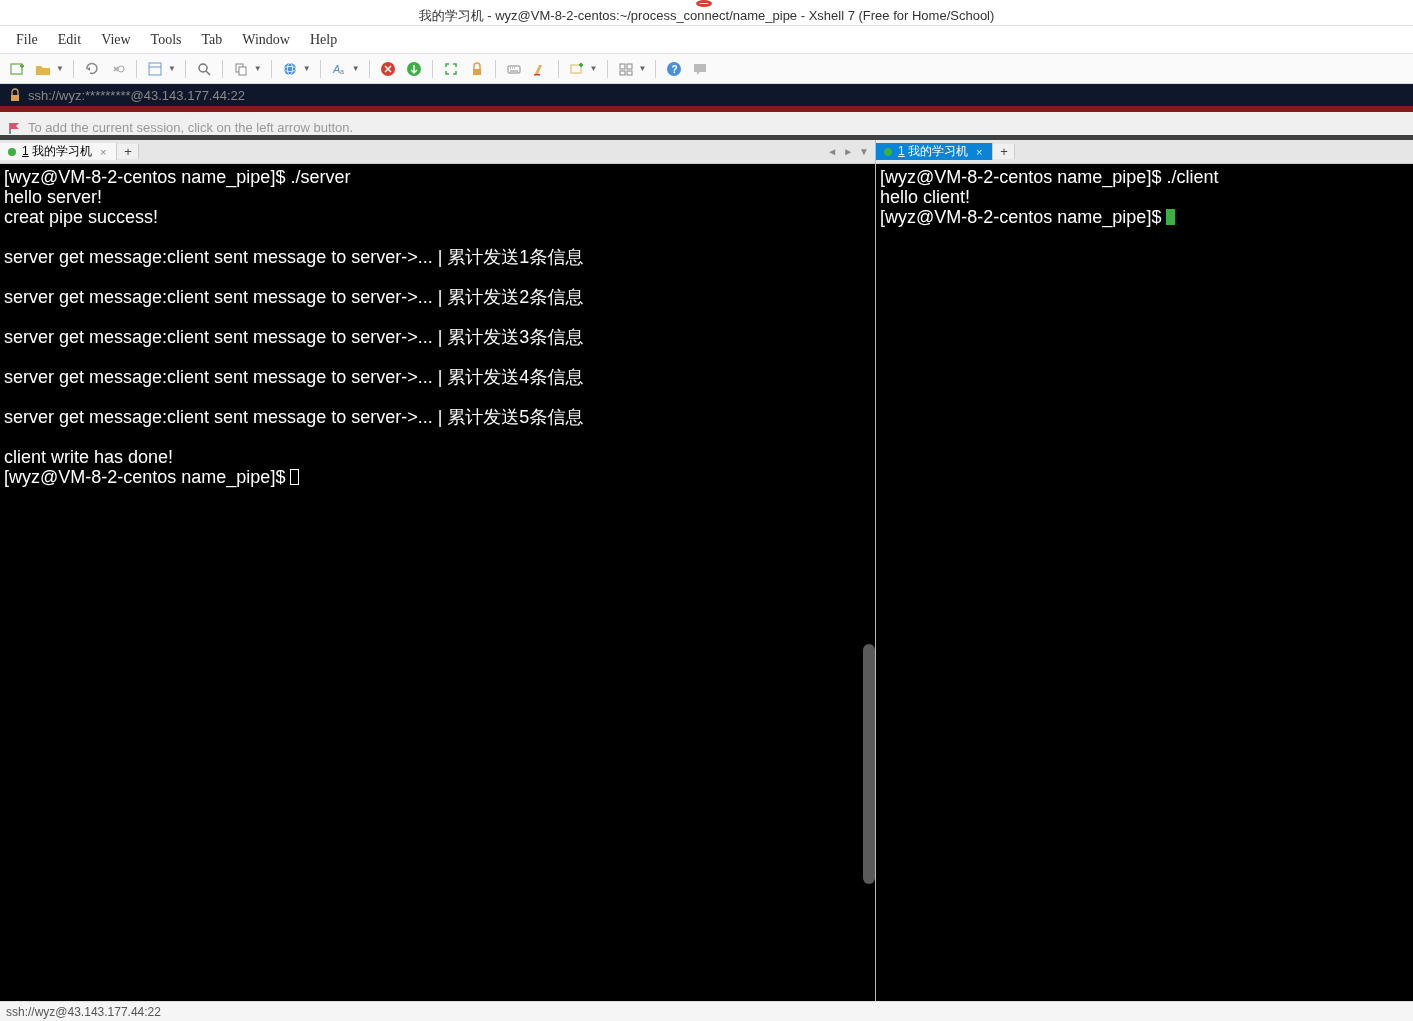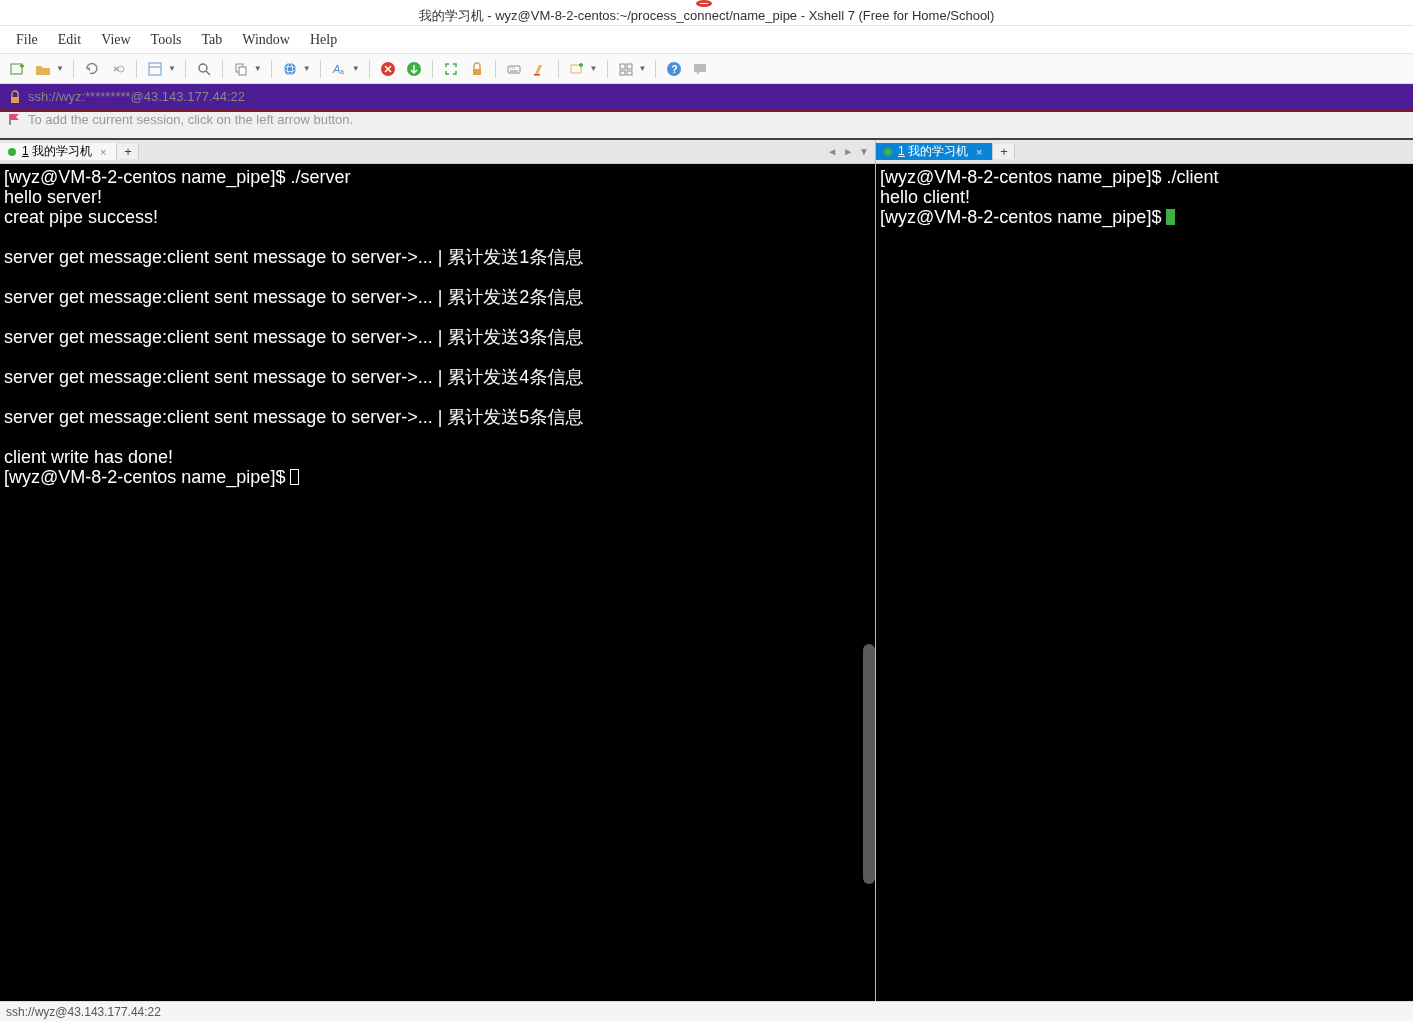--- a/index.html
+++ b/index.html
@@ -11,24 +11,24 @@
   .titlebar .app-icon::before { content: ""; position: absolute; inset: 5px; border-radius: 50%; background: #d43f2f; }
 
   .menubar { height: 28px; background: #fff; display: flex; align-items: center; padding: 0 6px; border-bottom: 1px solid #e0e0e0; font-size: 14px; color: #333; }
   .menubar .menu-item { padding: 4px 10px; cursor: default; font-family: Liberation Serif, serif; }
 
   .toolbar { height: 30px; background: #fafafa; display: flex; align-items: center; padding: 0 6px; border-bottom: 1px solid #dcdcdc; gap: 4px; }
   .toolbar .tb-btn { width: 22px; height: 22px; display: flex; align-items: center; justify-content: center; font-size: 13px; color: #555; cursor: default; border-radius: 2px; }
   .toolbar .tb-sep { width: 1px; height: 18px; background: #d0d0d0; margin: 0 3px; }
   .toolbar .tb-dd { font-size: 8px; color: #666; margin-left: -2px; padding-right: 2px; }
 
-  .addr-bar { height: 28px; background: #4c1d95; display: flex; align-items: center; padding: 0 8px; border-bottom: 3px solid #7f1d1d; font-size: 13px; color: #888; }
+  .addr-bar { height: 28px; background: #0f172a; display: flex; align-items: center; padding: 0 8px; border-bottom: 6px solid #7f1d1d; font-size: 13px; color: #888; }
   .addr-bar .lock-icon { width: 14px; height: 14px; margin-right: 6px; color: #e0a050; }
 
-  .hint-bar { height: 28px; background: #f0f0f0; display: flex; align-items: flex-start; padding: 0 8px; border-bottom: 2px solid #404040; font-size: 13px; color: #999; }
+  .hint-bar { height: 28px; background: #f0f0f0; display: flex; align-items: flex-end; padding: 0 8px; border-bottom: 5px solid #404040; font-size: 13px; color: #999; }
   .hint-bar .flag-icon { width: 14px; height: 14px; margin-right: 6px; color: #e05070; }
 
   .workspace { flex: 1; display: flex; min-height: 0; }
   .pane { display: flex; flex-direction: column; min-width: 0; }
   .pane-left { flex: 0 0 876px; border-right: 1px solid #bbb; }
   .pane-right { flex: 1; }
 
   .tabstrip { height: 24px; background: #e6e6e6; display: flex; align-items: center; border-bottom: 1px solid #ccc; font-size: 12px; position: relative; }
   .tab { display: flex; align-items: center; padding: 0 8px; gap: 6px; background: #f5f5f5; border-right: 1px solid #ccc; cursor: default; }
   .tab.active-left { background: #f7f7f7; }

